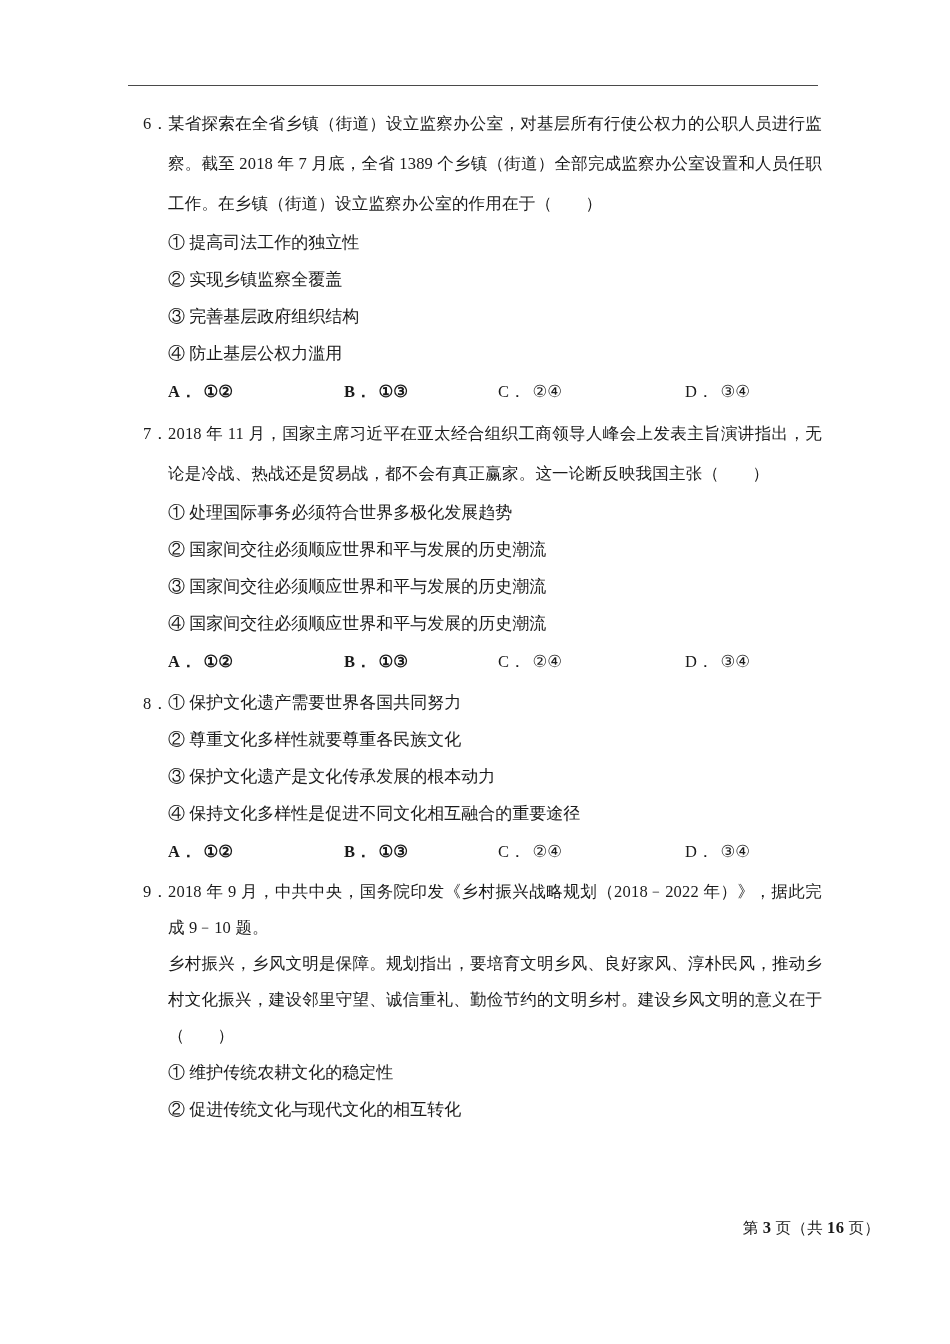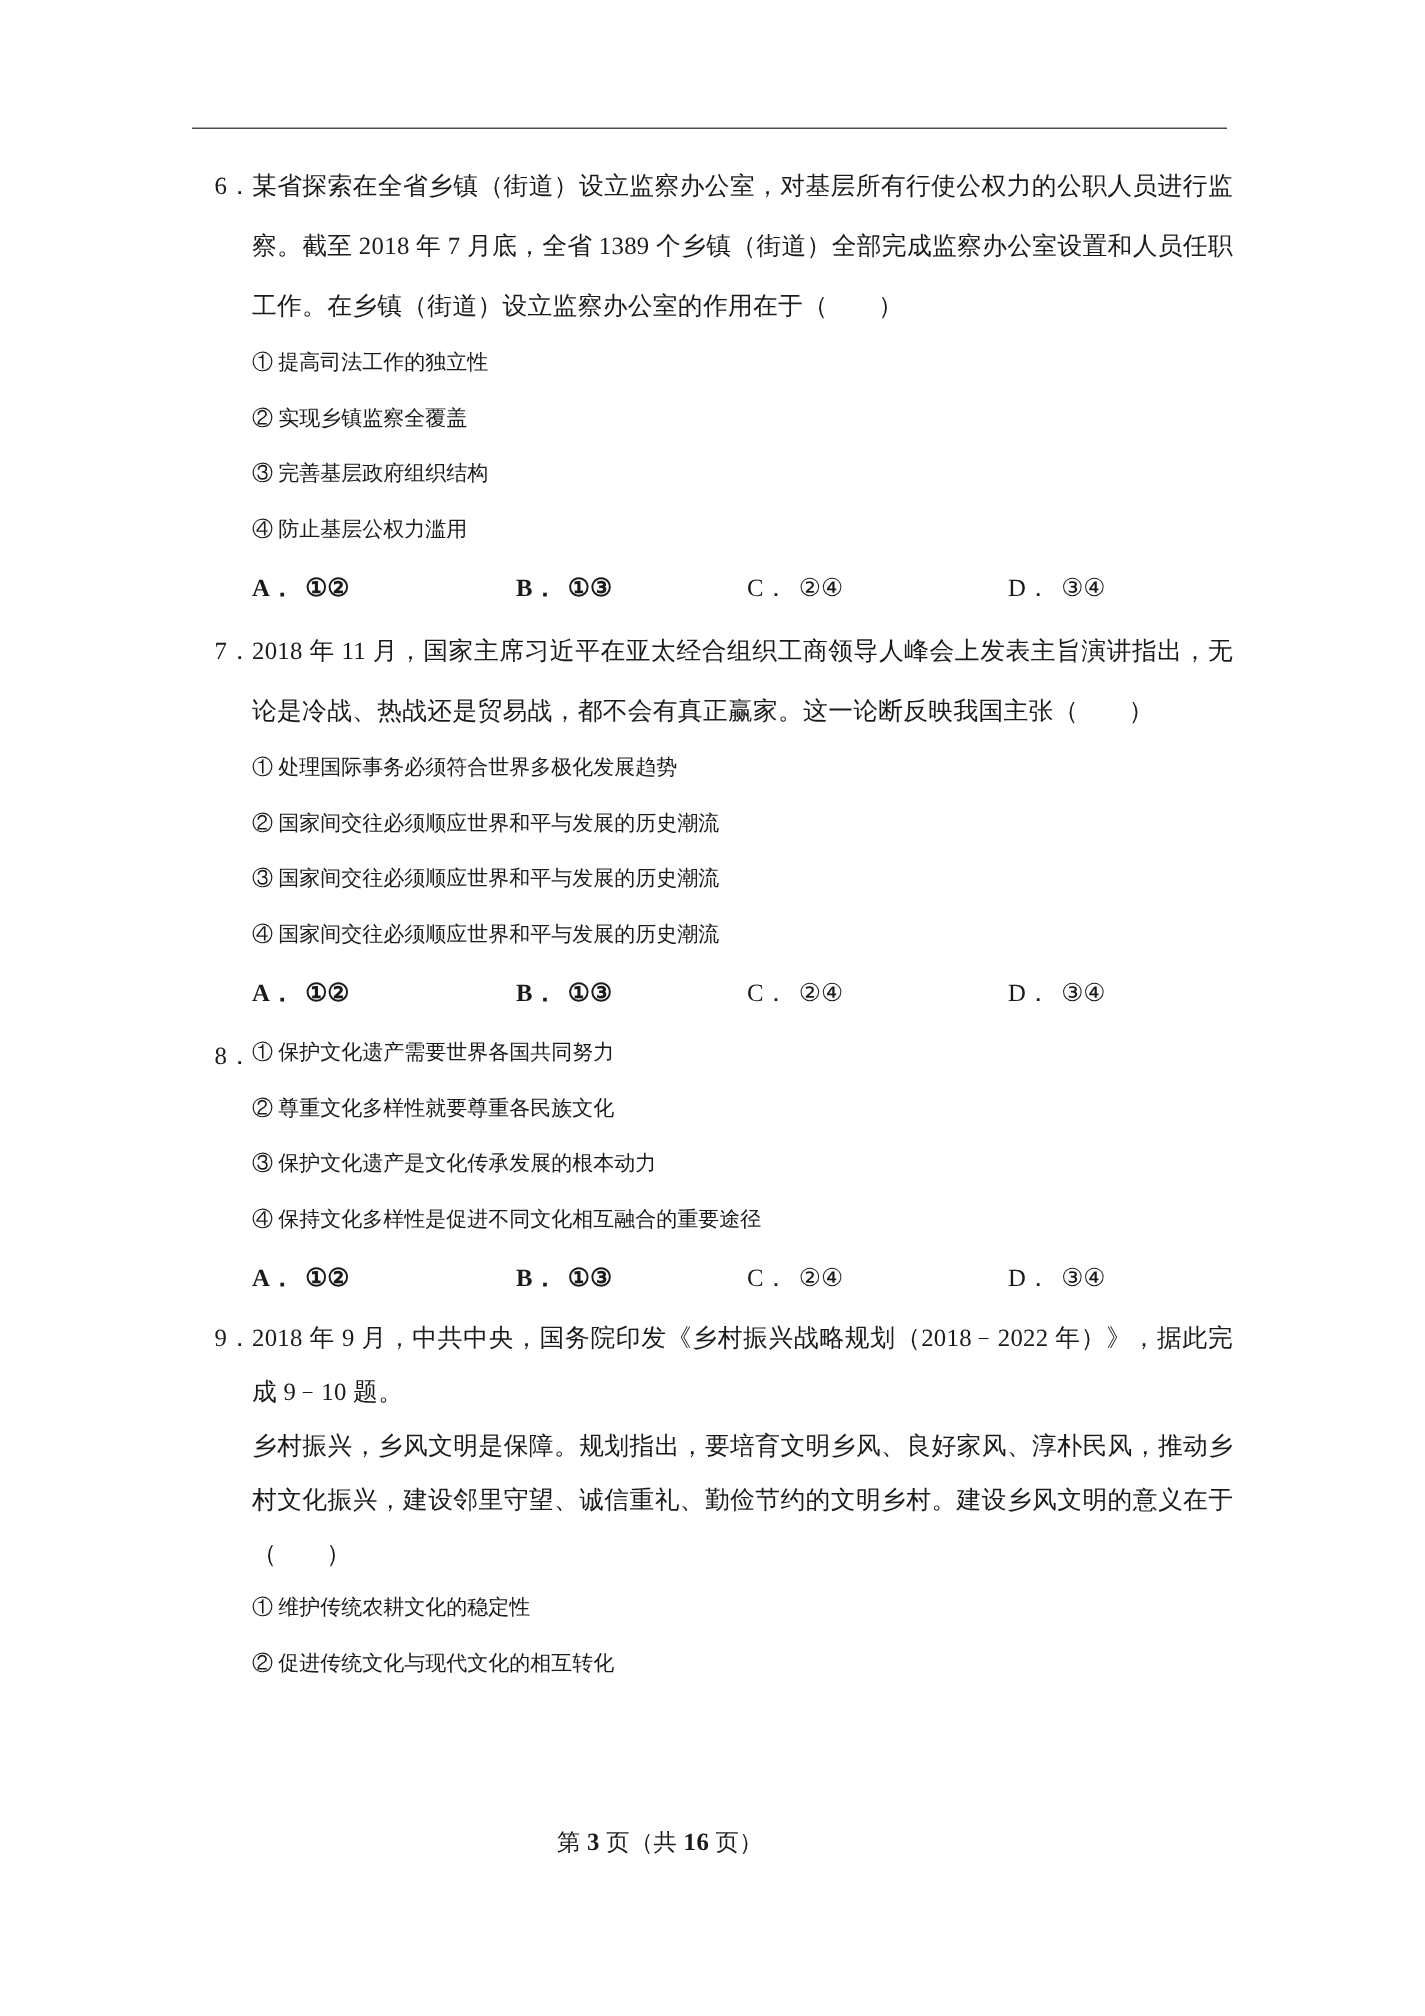--- a/index.html
+++ b/index.html
@@ -68,21 +68,21 @@
   .q-sub.tight {
     line-height: 36px;
   }
   .q-main.tight {
     line-height: 36px;
   }
 
   
   .opt-line {
     padding-left: 40px;
-    font-size: 14px;
+    font-size: 17px;
     line-height: 37px;
     white-space: nowrap;
   }
 
   
   .answers {
     position: relative;
     height: 40px;
     padding-left: 40px;
     font-size: 16.5px;
@@ -90,33 +90,33 @@
     white-space: nowrap;
   }
   .ans {
     position: absolute;
     top: 0;
     white-space: nowrap;
   }
   .ans-a { left: 40px; font-weight: bold; }
   .ans-b { left: 216px; font-weight: bold; }
   .ans-c { left: 370px; }
-  .ans-d { left: 544px; text-align: right; }
+  .ans-d { left: 557px; text-align: right; }
   .ans-letter {
     font-family: "Liberation Serif", "DejaVu Serif", serif;
   }
   .ans-sp { display: inline-block; width: 7px; }
 
   
   .footer {
     position: absolute;
     left: 0;
     top: 1218px;
     width: 880px;
-    text-align: center;
+    text-align: right;
     font-size: 15.5px;
     letter-spacing: 0.3px;
   }
   .footer b {
     font-weight: bold;
     font-size: 16.5px;
   }
   .fnum { font-weight: bold; }
 </style>
 </head>

